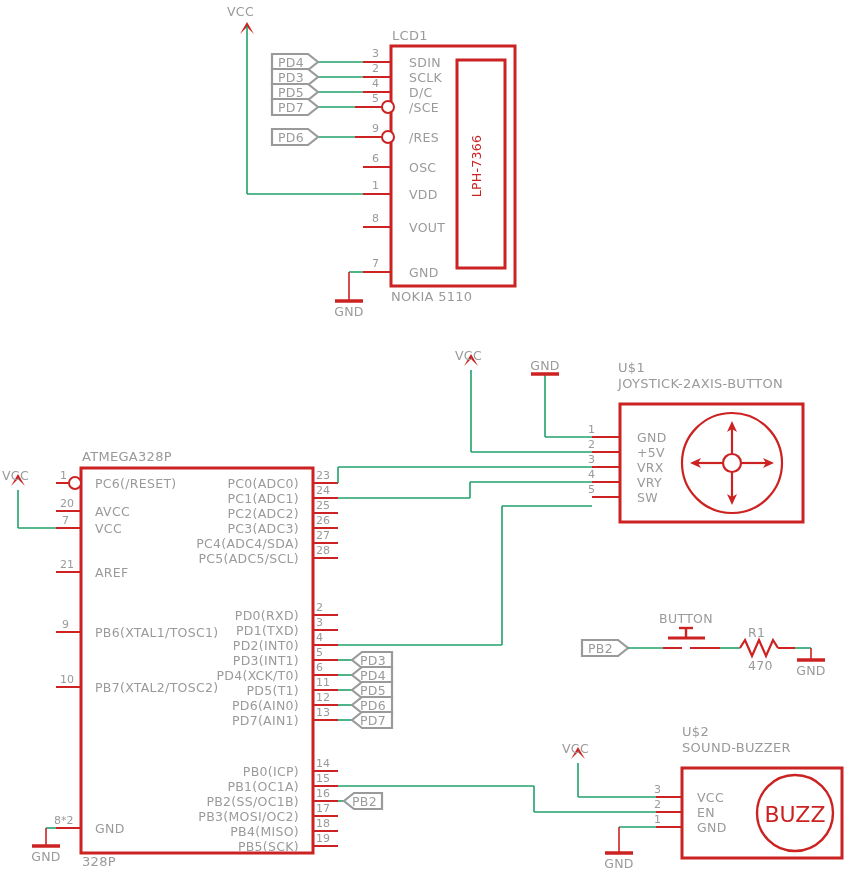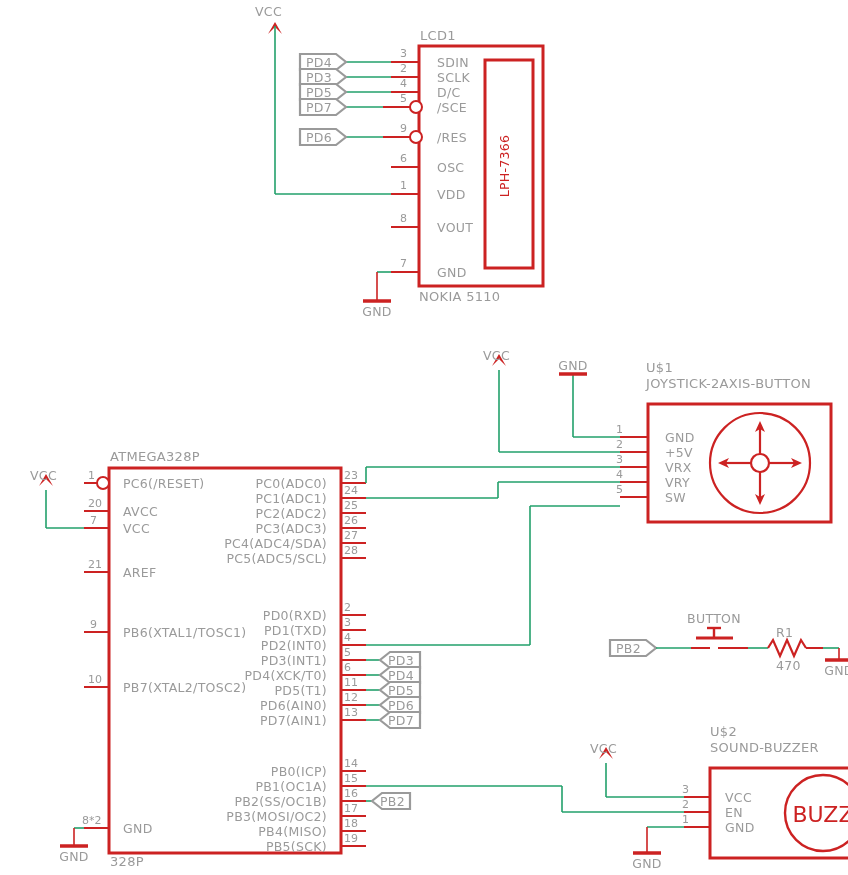--- a/index.html
+++ b/index.html
@@ -1,17 +1,17 @@
 <!DOCTYPE html>
 <html><head>
 <meta charset="utf-8">
 <style>
   html,body{margin:0;padding:0;background:#ffffff;}
   body{width:848px;height:875px;font-family:"DejaVu Sans",sans-serif;overflow:hidden;}
-  #sheet{position:relative;width:728px;height:875px;background:#fff;padding-left:28px;}
+  #sheet{position:relative;width:728px;height:875px;background:#fff;}
   svg{display:block;}
   .lbl{font-family:"DejaVu Sans",sans-serif;fill:#9a9a9a;font-size:12.5px;letter-spacing:.3px;}
   .lbl-red{font-family:"DejaVu Sans",sans-serif;fill:#cc2222;font-size:12.5px;letter-spacing:.3px;}
   .pinnum{font-family:"DejaVu Sans",sans-serif;fill:#9a9a9a;font-size:11px;}
   .big{font-size:13px;}
 </style>
 </head>
 <body>
 
 <div id="sheet">

